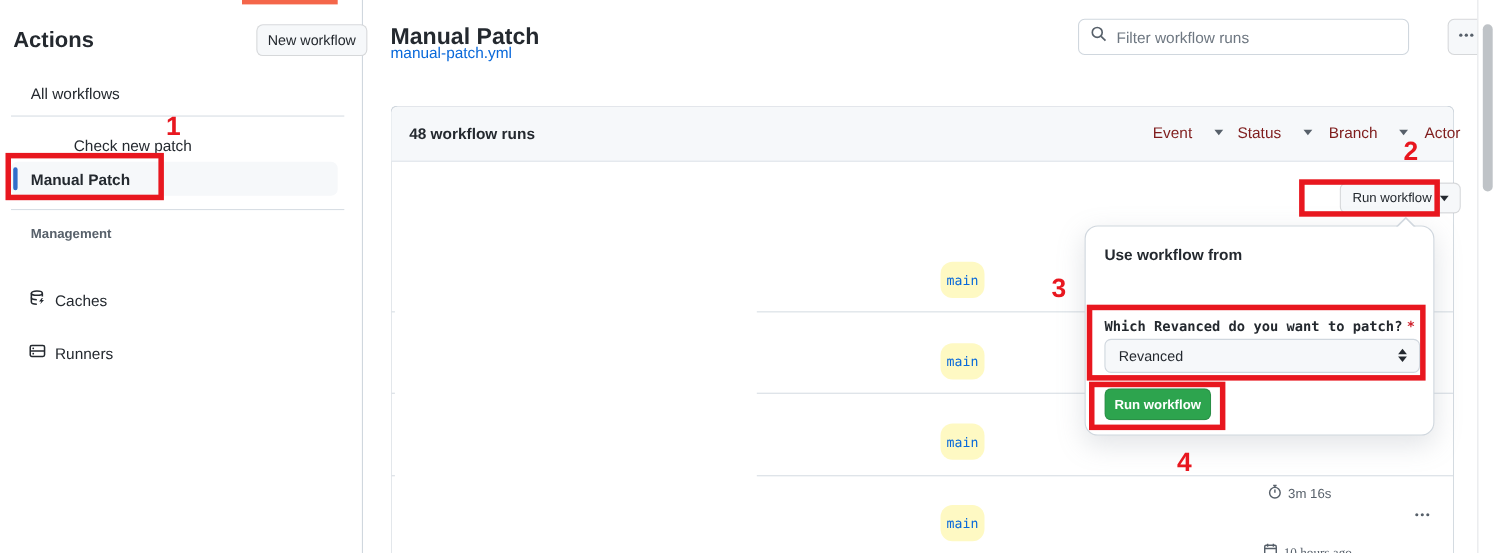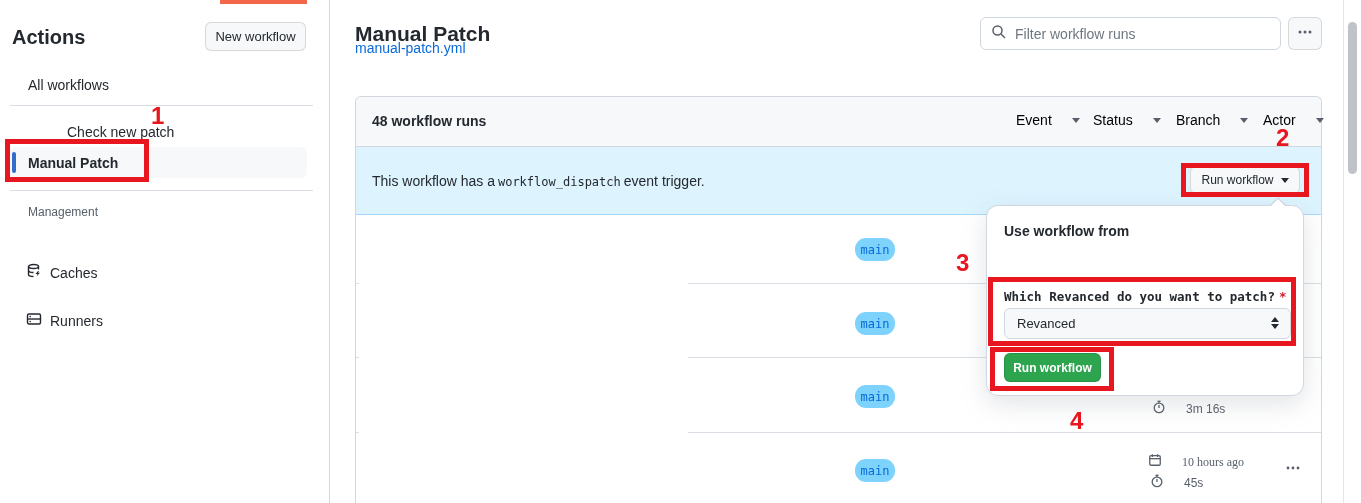--- a/index.html
+++ b/index.html
@@ -14,32 +14,33 @@
   
   .top-orange { left:220px; top:0; width:87px; height:4px; background:#f4664a; z-index:40; }
 
   
   .sidebar { left:0; top:0; width:330px; height:503px; border-right:1px solid #d0d7de; background:#fff; }
   .sidebar-title { left:12px; top:26px; font-size:20px; font-weight:700; }
   .btn-default {
     background:#f6f8fa; border:1px solid rgba(31,35,40,0.15); border-radius:6px;
     font-size:13px; font-weight:500; color:#24292f; display:flex; align-items:center; justify-content:center;
     cursor:pointer;
+    margin-left:28px;
   }
   .new-workflow-btn { left:205px; top:22px; width:101px; height:29px; }
   .nav-item { left:28px; font-size:14px; color:#24292f; cursor:pointer; }
   .nav-all { top:77px; }
   .nav-check { top:124px;margin-left:39px; }
   .sb-divider { left:10px; width:303px; height:1px; background:#d8dee4; }
   .sb-div1 { top:105px; }
   .sb-div2 { top:190px; }
   .nav-selected-row { left:10px; top:147px; width:297px; height:31px; background:#f6f8fa; border-radius:6px; cursor:pointer; }
   .nav-selected-bar { left:12px; top:152px; width:4px; height:21px; background:#316dca; border-radius:2px; }
   .nav-selected-label { left:28px; top:155px; font-size:14px; font-weight:700; }
-  .mgmt-label { left:28px; top:205px; font-size:12px; font-weight:400; color:#57606a; }
+  .mgmt-label { left:28px; top:205px; font-size:12px; font-weight:700; color:#57606a; }
   .mgmt-item { left:26px; display:flex; align-items:center; gap:8px; font-size:14px; cursor:pointer;margin-top:28px; }
   .mgmt-caches { top:235px; }
   .mgmt-runners { top:283px; }
   .mgmt-item svg { flex:0 0 auto; }
 
   
   .page-title { left:355px; top:22px; font-size:21px; font-weight:600; }
   .yml-link { left:355px; top:40px; font-size:14px; color:#0969da; text-decoration:none; cursor:pointer; }
   .search-box {
     left:980px; top:17px; width:301px; height:33px; border:1px solid #d0d7de; border-radius:6px;
@@ -51,39 +52,39 @@
   }
   .search-box input::placeholder { color:#6e7781; }
   .kebab-top-btn { left:1288px; top:17px; width:34px; height:33px; }
 
   
   .runs-card { left:355px; top:96px; width:967px; height:407px;
     border:1px solid #d0d7de; border-bottom:none; border-radius:6px 6px 0 0; background:#fff; }
   .runs-header { position:absolute; left:0; top:0; width:100%; height:50px; background:#f6f8fa;
     border-bottom:1px solid #d0d7de; border-radius:6px 6px 0 0; }
   .runs-count { position:absolute; left:16px; top:16px; font-size:14px; font-weight:700; }
-  .filter { position:absolute; top:15px; font-size:14px; color:#000000; cursor:pointer; display:flex; align-items:center; gap:20px; }
+  .filter { position:absolute; top:15px; font-size:14px; color:#7f1d1d; cursor:pointer; display:flex; align-items:center; gap:20px;margin-left:32px; }
   .f-event { left:660px; } .f-status { left:737px;justify-content:space-between; } .f-branch { left:820px; } .f-actor { left:907px; }
   .caret-down { width:0; height:0; border-left:4px solid transparent; border-right:4px solid transparent; border-top:5px solid #57606a; display:inline-block; }
 
   .dispatch-banner { position:absolute; left:0; top:50px; width:100%; height:68px; background:#ddf4ff;
     border-bottom:1px solid rgba(84,174,255,0.4); }
   .banner-text { position:absolute; left:16px; top:26px; font-size:14px; color:#24292f; }
   .banner-text code { font-family:"DejaVu Sans Mono", monospace; font-size:12px; margin:0 3px; }
   .run-wf-dropdown { left:1190px; top:166px; width:110px; height:28px; gap:7px; font-size:12px; z-index:6; }
   .run-wf-dropdown .caret-down { border-top-color:#24292f; }
 
   .row-sep { left:356px; width:965px; height:1px; background:#d8dee4; }
   .sep1 { top:283px; } .sep2 { top:357px; } .sep3 { top:432px; }
 
-  .branch-badge { left:855px; width:40px; height:23px; background:#7dd3fc; border-radius:11px;
+  .branch-badge { left:855px; width:40px; height:33px; background:#fef9c3; border-radius:11px;
     color:#0969da; font-size:12px; display:flex; align-items:center; justify-content:center; cursor:pointer; }
   .bb1 { top:238px; } .bb2 { top:312px; } .bb3 { top:385px; } .bb4 { top:459px; }
 
-  .meta { color:#57606a; font-size:12px; display:flex; align-items:center; gap:20px; }
+  .meta { color:#57606a; font-size:12px; display:flex; align-items:center; gap:5px;margin-top:40px; }
   .meta svg { flex:0 0 auto; }
   .m-dur3 { left:1152px; top:400px; }
   .m-date4 { left:1148px; top:453px;font-family:Liberation Serif, serif; }
   .m-dur4 { left:1150px; top:474px; }
   .row-kebab { left:1281px; top:456px; color:#57606a; cursor:pointer; padding:4px; }
 
   .rows-cover { left:359px; top:215px; width:329px; height:288px; background:#fff; z-index:5; }
 
   
   .popover { left:986px; top:205px; width:318px; height:191px; background:#fff;
@@ -203,23 +204,20 @@
     </div>
     <div class="filter f-branch">
       <span>Branch</span>
       <span class="caret-down"></span>
     </div>
     <div class="filter f-actor">
       <span>Actor</span>
       <span class="caret-down"></span>
     </div>
   </div>
-  <div class="dispatch-banner">
-    <div class="banner-text"><span>This workflow has a</span><code>workflow_dispatch</code><span>event trigger.</span></div>
-  </div>
 </div>
 
 <div class="abs row-sep sep1"></div>
 <div class="abs row-sep sep2"></div>
 <div class="abs row-sep sep3"></div>
 
 <div class="abs branch-badge mono bb1">main</div>
 <div class="abs branch-badge mono bb2">main</div>
 <div class="abs branch-badge mono bb3">main</div>
 <div class="abs branch-badge mono bb4">main</div>

